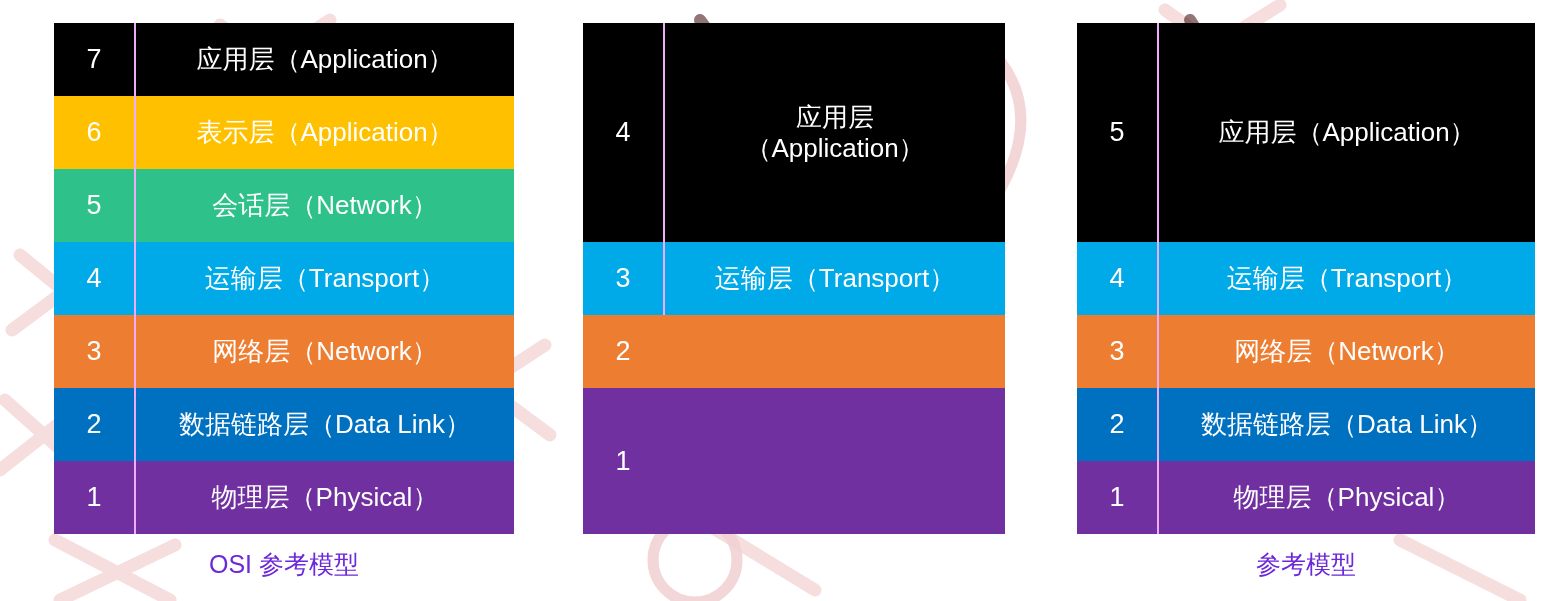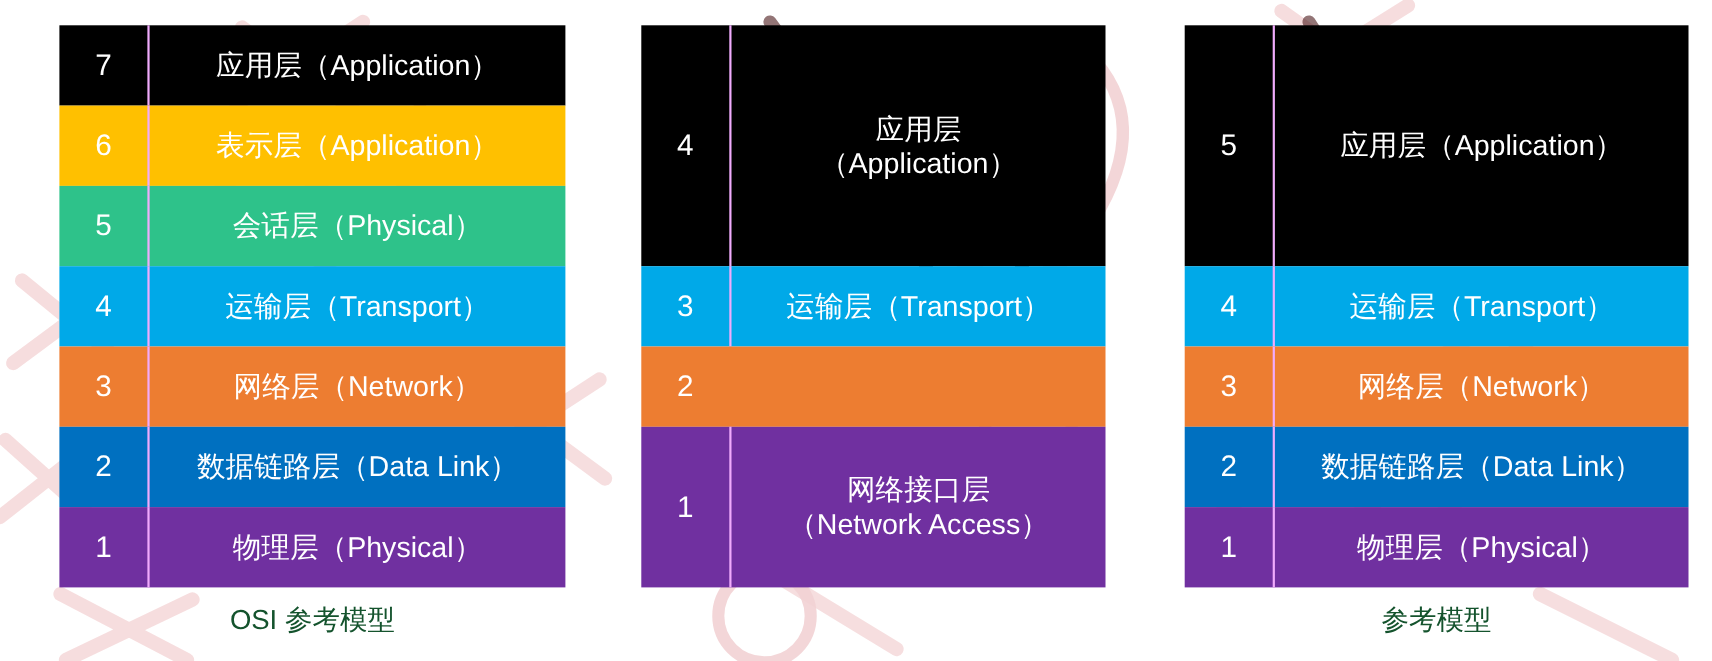--- a/index.html
+++ b/index.html
@@ -63,21 +63,21 @@
     border-left: 2px solid #f0abfc;
     padding: 0 6px;
     white-space: pre-line;
   }
   
 
   
   .caption {
     position: absolute;
     z-index: 2;
-    color: #14532d;
+    color: #6d28d9;
     font-size: 25px;
     line-height: 1;
     text-align: center;
     white-space: nowrap;
   }
 </style>
 </head>
 <body>
 
 <div id="stage">
@@ -124,21 +124,21 @@
       <div class="layer-name">应用层（Application）</div>
     </div>
 
     <div class="layer-row" style="height:73px; background:#ffc000;">
       <div class="layer-num">6</div>
       <div class="layer-name">表示层（Application）</div>
     </div>
 
     <div class="layer-row" style="height:73px; background:#2ec28a;">
       <div class="layer-num">5</div>
-      <div class="layer-name">会话层（Physical）</div>
+      <div class="layer-name">会话层（Network）</div>
     </div>
 
     <div class="layer-row" style="height:73px; background:#00a9e8;">
       <div class="layer-num">4</div>
       <div class="layer-name">运输层（Transport）</div>
     </div>
 
     <div class="layer-row" style="height:73px; background:#ed7d31;">
       <div class="layer-num">3</div>
       <div class="layer-name">网络层（Network）</div>
@@ -169,22 +169,20 @@
       <div class="layer-num">3</div>
       <div class="layer-name">运输层（Transport）</div>
     </div>
 
     <div class="layer-row" style="height:73px; background:#ed7d31;">
       <div class="layer-num">2</div>
     </div>
 
     <div class="layer-row" style="height:146px; background:#7030a0;">
       <div class="layer-num">1</div>
-      <div class="layer-name">网络接口层
-（Network Access）</div>
     </div>
   </div>
 
 
   <div class="model-table" style="left:1077px; top:23px; width:458px; height:511px;">
 
     <div class="layer-row" style="height:219px; background:#000000;">
       <div class="layer-num">5</div>
       <div class="layer-name">应用层（Application）</div>
     </div>

